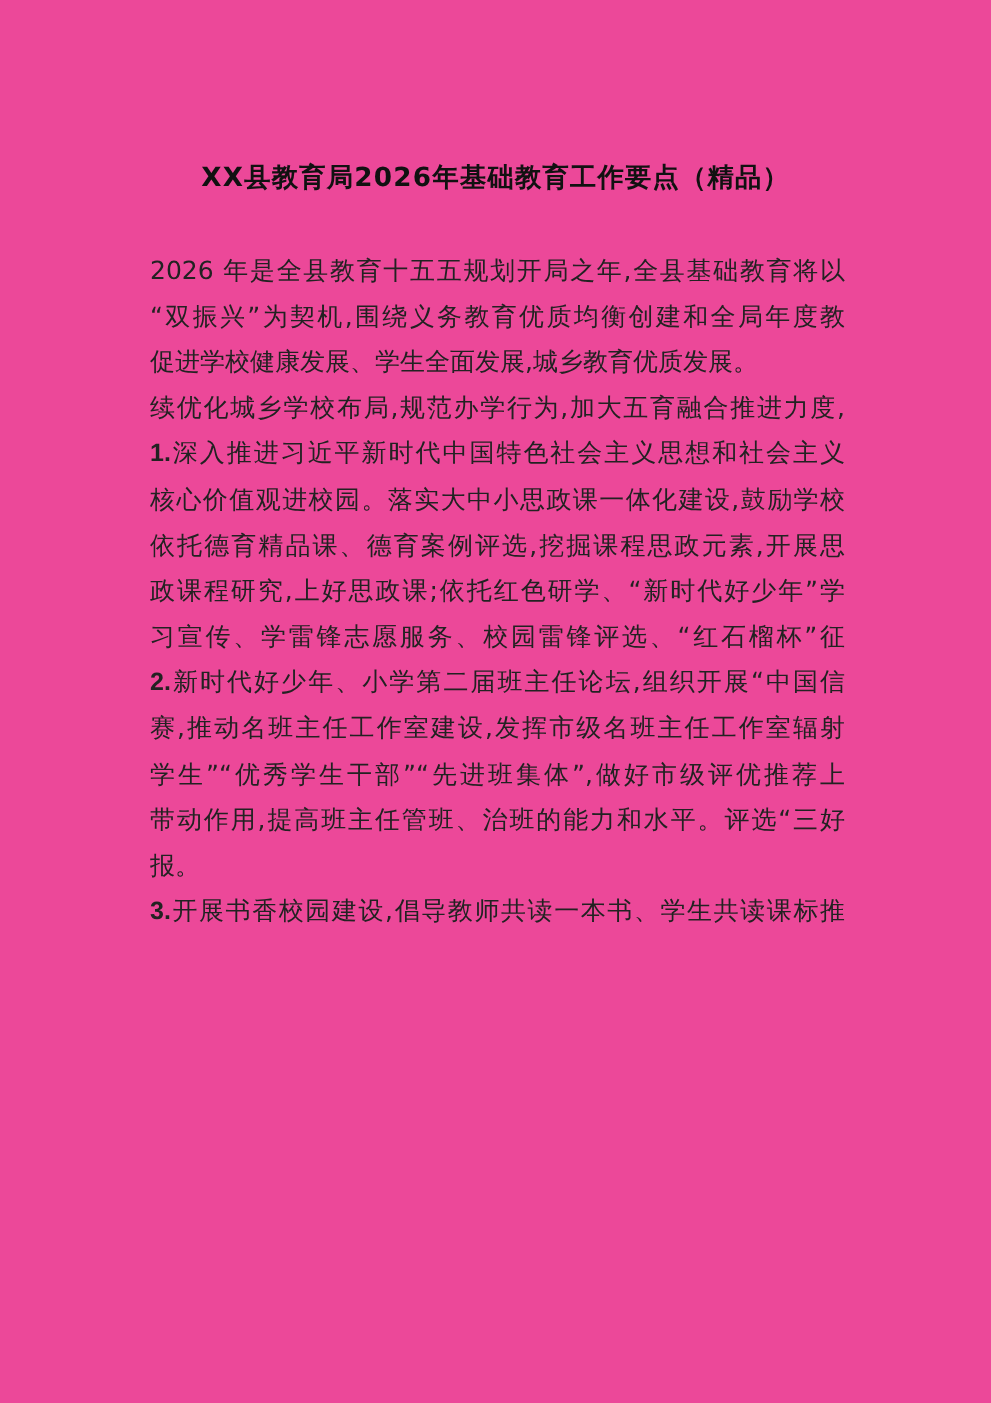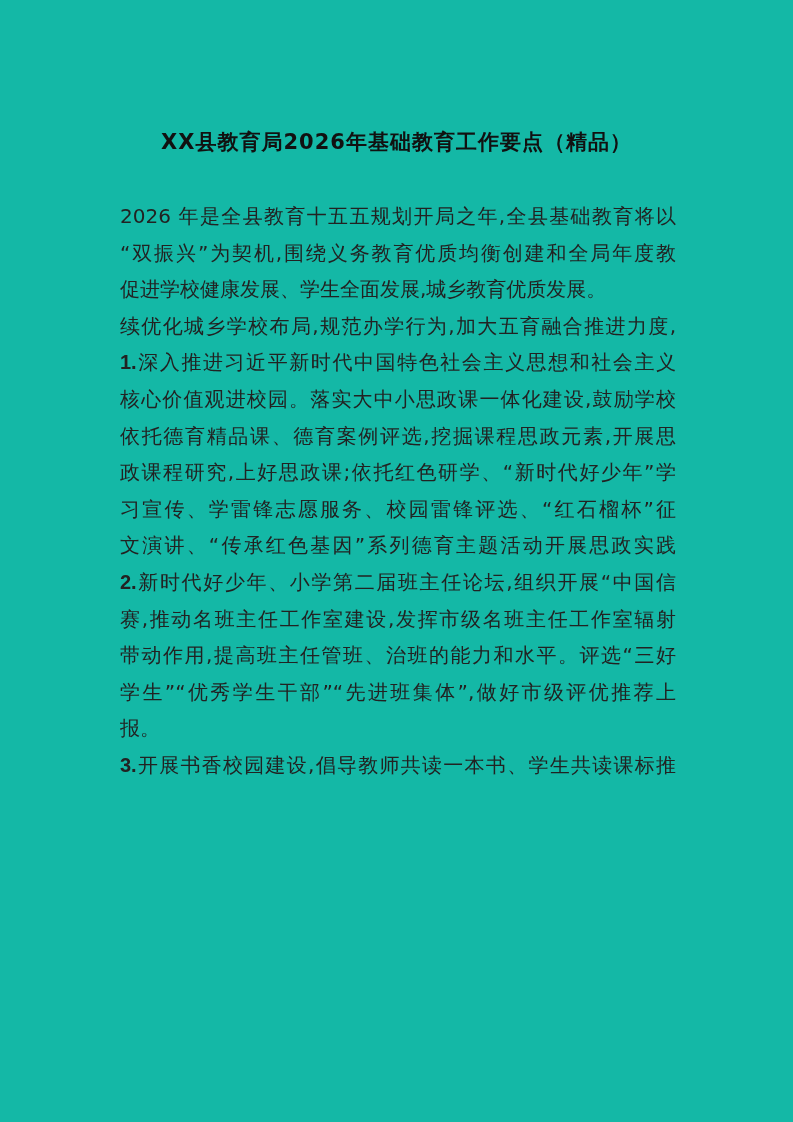--- a/index.html
+++ b/index.html
@@ -1,18 +1,18 @@
 <!DOCTYPE html>
 <html><head>
 <meta charset="utf-8">
 <style>
   html, body { margin: 0; padding: 0; background: #ffffff; }
   body { width: 793px; height: 1122px; overflow: hidden; position: relative;
          font-family: "DejaVu Sans", "Liberation Sans", sans-serif; color: #1a1a1a; }
-  .page { position: absolute; left: 0; top: 0; width: 793px; height: 1122px; background: #14b8a6; }
+  .page { position: absolute; left: 0; top: 0; width: 793px; height: 1122px; background: #ec4899; }
   .title { position: absolute; left: 0; width: 793px; top: 128px; text-align: center;
            font-size: 21px; font-weight: bold; letter-spacing: 1px; color: #111; }
   .body { position: absolute; left: 120px; top: 198px; width: 556px; }
   .line { height: 36.6px; line-height: 36.6px; font-size: 20px; white-space: nowrap;
           text-align: justify; text-align-last: justify; color: #222; }
   .line.last { text-align-last: left; }
   .num { font-weight: bold; font-family: "Liberation Sans", sans-serif; }
 </style>
 </head>
 <body>
@@ -22,21 +22,20 @@
   <div class="body" id="body">
       <div class="line"><span>2026 年是全县教育十五五规划开局之年,全县基础教育将以</span></div>
       <div class="line"><span>“双振兴”为契机,围绕义务教育优质均衡创建和全局年度教</span></div>
       <div class="line last"><span>促进学校健康发展、学生全面发展,城乡教育优质发展。</span></div>
       <div class="line"><span>续优化城乡学校布局,规范办学行为,加大五育融合推进力度,</span></div>
       <div class="line"><span class="num">1.</span><span>深入推进习近平新时代中国特色社会主义思想和社会主义</span></div>
       <div class="line"><span>核心价值观进校园。落实大中小思政课一体化建设,鼓励学校</span></div>
       <div class="line"><span>依托德育精品课、德育案例评选,挖掘课程思政元素,开展思</span></div>
       <div class="line"><span>政课程研究,上好思政课;依托红色研学、“新时代好少年”学</span></div>
       <div class="line"><span>习宣传、学雷锋志愿服务、校园雷锋评选、“红石榴杯”征</span></div>
-      <div class="line"><span>文演讲、“传承红色基因”系列德育主题活动开展思政实践</span></div>
       <div class="line"><span class="num">2.</span><span>新时代好少年、小学第二届班主任论坛,组织开展“中国信</span></div>
       <div class="line"><span>赛,推动名班主任工作室建设,发挥市级名班主任工作室辐射</span></div>
+      <div class="line"><span>学生”“优秀学生干部”“先进班集体”,做好市级评优推荐上</span></div>
       <div class="line"><span>带动作用,提高班主任管班、治班的能力和水平。评选“三好</span></div>
-      <div class="line"><span>学生”“优秀学生干部”“先进班集体”,做好市级评优推荐上</span></div>
       <div class="line last"><span>报。</span></div>
       <div class="line"><span class="num">3.</span><span>开展书香校园建设,倡导教师共读一本书、学生共读课标推</span></div>
     </div>
 </div>
 
 </body></html>

